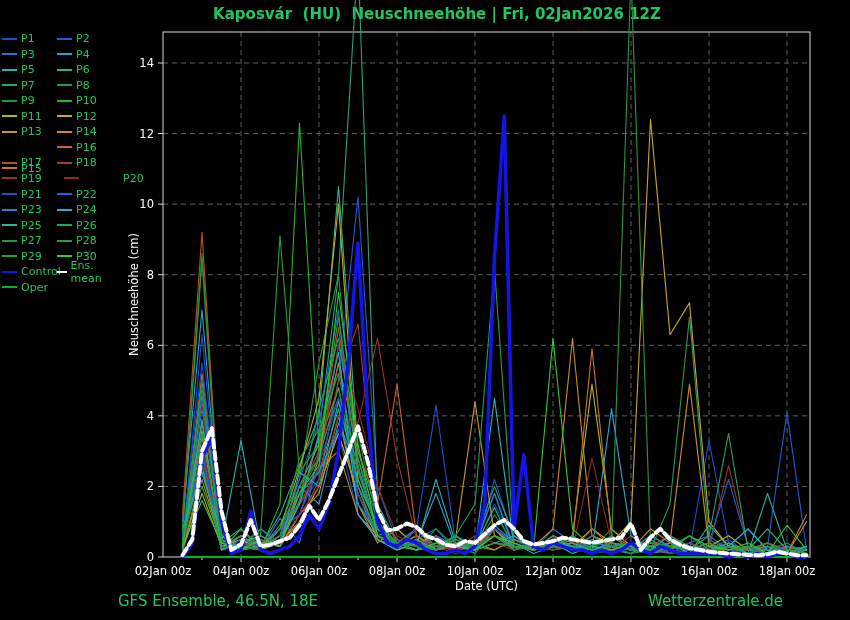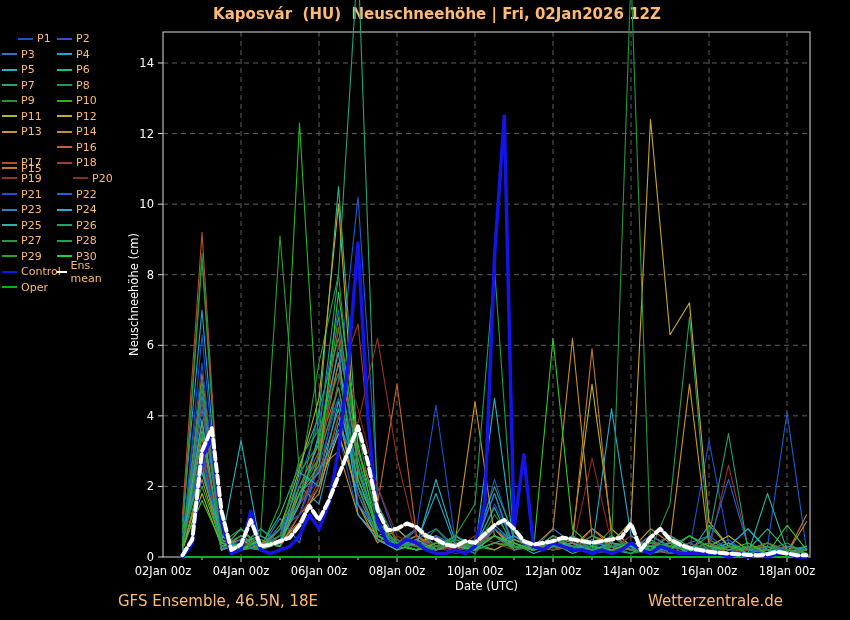--- a/index.html
+++ b/index.html
@@ -1,33 +1,33 @@
 <!DOCTYPE html>
 <html><head>
 <meta charset="utf-8">
 <style>
   html,body{margin:0;padding:0;background:#000;}
-  #fig{position:relative;width:850px;height:620px;background:#000;color:#fdba74;
+  #fig{position:relative;width:850px;height:620px;background:#000;color:#22c55e;
        font-family:"DejaVu Sans","Liberation Sans",sans-serif;overflow:hidden;}
   #chart-title{position:absolute;top:5px;left:437px;transform:translateX(-50%);
        font-size:15px;font-weight:bold;white-space:pre;z-index:1;}
   #plot{position:absolute;left:0;top:0;z-index:2;}
   #legend{position:absolute;left:0;top:0;z-index:1;}
   .legend-item{position:absolute;display:flex;align-items:center;height:14px;font-size:11px;}
   .sw{display:inline-block;width:15px;height:2px;margin-right:4px;}
   #footer-left{position:absolute;left:118px;top:592px;font-size:15px;z-index:1;}
   #footer-right{position:absolute;left:648px;top:592px;font-size:15px;z-index:1;}
 </style>
 </head>
 <body>
 
 <div id="fig">
   <div id="chart-title">Kaposvár  (HU)  Neuschneehöhe | Fri, 02Jan2026 12Z</div>
   <div id="legend">
-      <div class="legend-item" style="left: 18px; top: 31.5px; align-items: center;">
+      <div class="legend-item" style="left: 2px; top: 31.5px; align-items: center;">
         <span class="sw" style="background: rgb(30, 80, 200);"></span>
         <span>P1</span>
       </div>
       <div class="legend-item" style="left: 57px; top: 31.5px;">
         <span class="sw" style="background: rgb(30, 90, 210);"></span>
         <span>P2</span>
       </div>
       <div class="legend-item" style="left: 2px; top: 47.05px; justify-content: center;">
         <span class="sw" style="background: rgb(40, 116, 210);"></span>
         <span>P3</span>
@@ -89,21 +89,21 @@
         <span>P17</span>
       </div>
       <div class="legend-item" style="left: 57px; top: 155.9px;">
         <span class="sw" style="background: rgb(160, 64, 40);"></span>
         <span>P18</span>
       </div>
       <div class="legend-item" style="left: 2px; top: 171.45px;">
         <span class="sw" style="background: rgb(150, 50, 40);"></span>
         <span>P19</span>
       </div>
-      <div class="legend-item" style="left: 73px; top: 171.45px;">
+      <div class="legend-item" style="left: 64px; top: 171.45px; gap: 40px;">
         <span class="sw" style="background: rgb(140, 40, 40);"></span>
         <span>P20</span>
       </div>
       <div class="legend-item" style="left: 2px; top: 187px;">
         <span class="sw" style="background: rgb(30, 80, 200);"></span>
         <span>P21</span>
       </div>
       <div class="legend-item" style="left: 57px; top: 187px;">
         <span class="sw" style="background: rgb(30, 100, 220);"></span>
         <span>P22</span>

